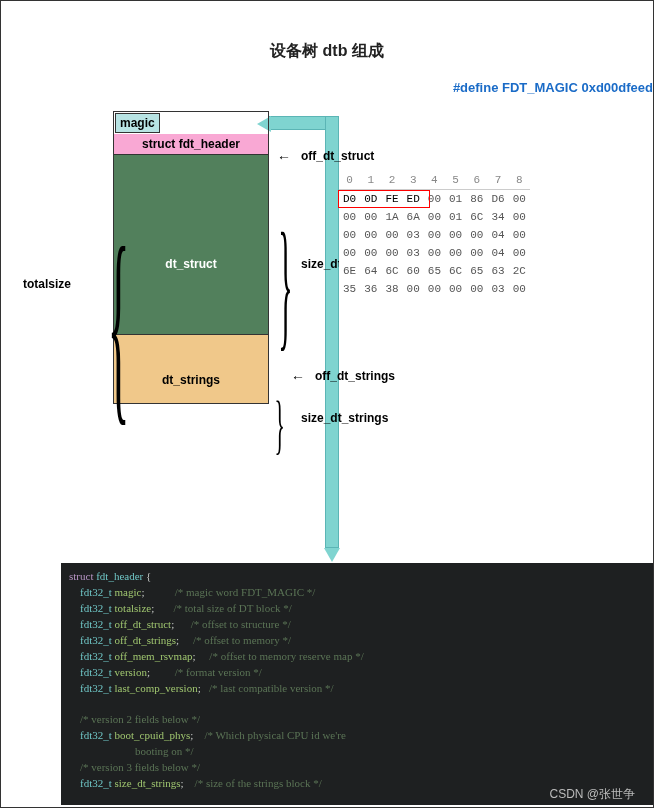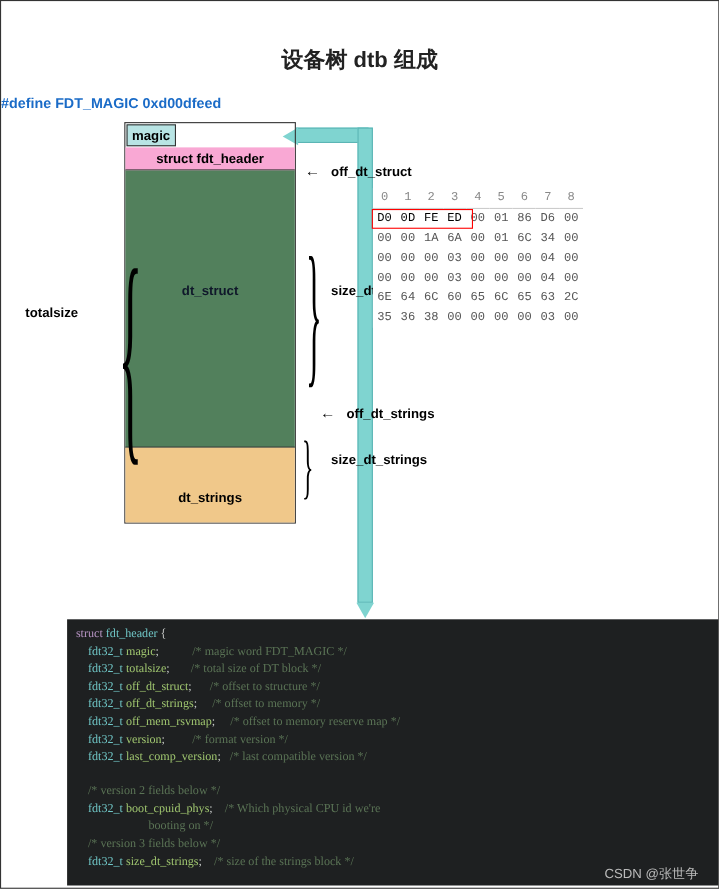--- a/index.html
+++ b/index.html
@@ -1,22 +1,22 @@
 <!DOCTYPE html>
 <html><head>
 <meta charset="utf-8">
 <style>
 *{box-sizing:border-box;margin:0;padding:0}
 body{font-family:Arial,sans-serif;font-size:12px;background:#fff;width:654px;height:808px;position:relative;overflow:hidden;border:1px solid #333}
-.title{text-align:center;font-weight:bold;font-size:20px;color:#222;padding-top:40px}
-.define{text-align:left;font-weight:bold;color:#1a6bc7;font-size:13px;padding-top:18px}
+.title{text-align:center;font-weight:bold;font-size:16px;color:#222;padding-top:40px}
+.define{text-align:right;font-weight:bold;color:#1a6bc7;font-size:13px;padding-top:18px}
 .blocks{position:absolute;left:112px;top:110px;width:156px;border:1px solid #333}
 .magic{background:#b8e4e4;border-bottom:1px solid #333;padding:2px 4px;display:inline-block;font-weight:bold;border:1px solid #333;margin:1px}
 .hdr{background:#f9a8d4;text-align:center;font-weight:bold;padding:3px 0;border-bottom:1px solid #333}
-.struct{background:#52805c;height:252px;text-align:center;color:#0f172a;font-weight:bold;line-height:218px;border-bottom:1px solid #333}
+.struct{background:#52805c;height:180px;text-align:center;color:#ffffff;font-weight:bold;line-height:218px;border-bottom:1px solid #333}
 .strings{background:#f0c88a;height:68px;text-align:center;font-weight:bold;line-height:90px}
 .lbl{position:absolute;font-weight:bold;font-size:12px}
 .lbl.total{left:22px;top:276px}
 .lbl.offs{left:300px;top:148px}
 .lbl.sizs{left:300px;top:256px}
 .lbl.offst{left:314px;top:368px}
 .lbl.sizst{left:300px;top:410px}
 .arrow{position:absolute;font-size:14px;font-weight:bold}
 .arrow.a1{left:276px;top:146px}
 .arrow.a2{left:290px;top:366px}

